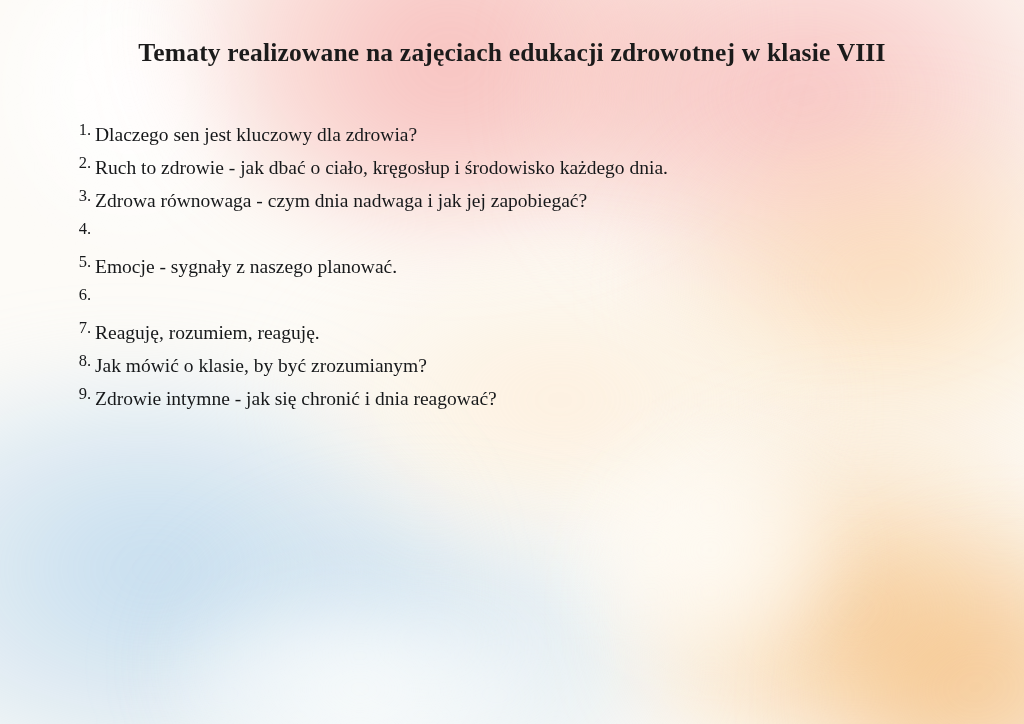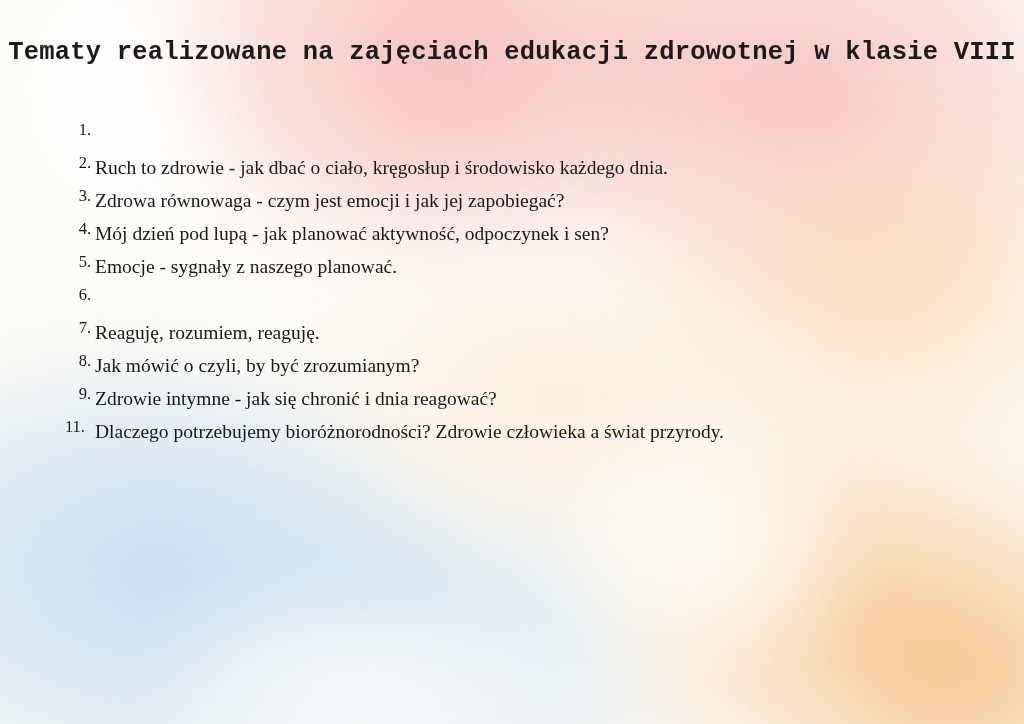--- a/index.html
+++ b/index.html
@@ -93,21 +93,21 @@
     position: relative;
     z-index: 5;
   }
 
   .poster-title {
     position: absolute;
     left: 0;
     top: 38px;
     width: 1024px;
     text-align: center;
-    font-family: Liberation Mono, monospace;
+    font-family: Liberation Serif, serif;
     font-weight: bold;
     font-size: 25.5px;
     letter-spacing: 0.2px;
     color: #1b1b1b;
     white-space: nowrap;
   }
 
   .topic-list {
     position: absolute;
     left: 55px;
@@ -165,62 +165,58 @@
   <div class="wash wash-white-lower"></div>
 
   <div class="content">
 
     <div class="poster-title">Tematy realizowane na zajęciach edukacji zdrowotnej w klasie VIII</div>
 
     <div class="topic-list">
 
       <div class="topic-item">
         <span class="num">1.</span>
+        <span class="txt">Dlaczego sen jest kluczowy dla zdrowia?</span>
       </div>
 
       <div class="topic-item">
         <span class="num">2.</span>
         <span class="txt">Ruch to zdrowie - jak dbać o ciało, kręgosłup i środowisko każdego dnia.</span>
       </div>
 
       <div class="topic-item">
         <span class="num">3.</span>
-        <span class="txt">Zdrowa równowaga - czym jest emocji i jak jej zapobiegać?</span>
+        <span class="txt">Zdrowa równowaga - czym dnia nadwaga i jak jej zapobiegać?</span>
       </div>
 
       <div class="topic-item">
         <span class="num">4.</span>
-        <span class="txt">Mój dzień pod lupą - jak planować aktywność, odpoczynek i sen?</span>
       </div>
 
       <div class="topic-item">
         <span class="num">5.</span>
         <span class="txt">Emocje - sygnały z naszego planować.</span>
       </div>
 
       <div class="topic-item">
         <span class="num">6.</span>
       </div>
 
       <div class="topic-item">
         <span class="num">7.</span>
         <span class="txt">Reaguję, rozumiem, reaguję.</span>
       </div>
 
       <div class="topic-item">
         <span class="num">8.</span>
-        <span class="txt">Jak mówić o czyli, by być zrozumianym?</span>
+        <span class="txt">Jak mówić o klasie, by być zrozumianym?</span>
       </div>
 
       <div class="topic-item">
         <span class="num">9.</span>
         <span class="txt">Zdrowie intymne - jak się chronić i dnia reagować?</span>
       </div>
 
 
-      <div class="topic-item">
-        <span class="num num-wide">11.</span>
-        <span class="txt">Dlaczego potrzebujemy bioróżnorodności? Zdrowie człowieka a świat przyrody.</span>
-      </div>
 
     </div>
   </div>
 </div>
 
 </body></html>

